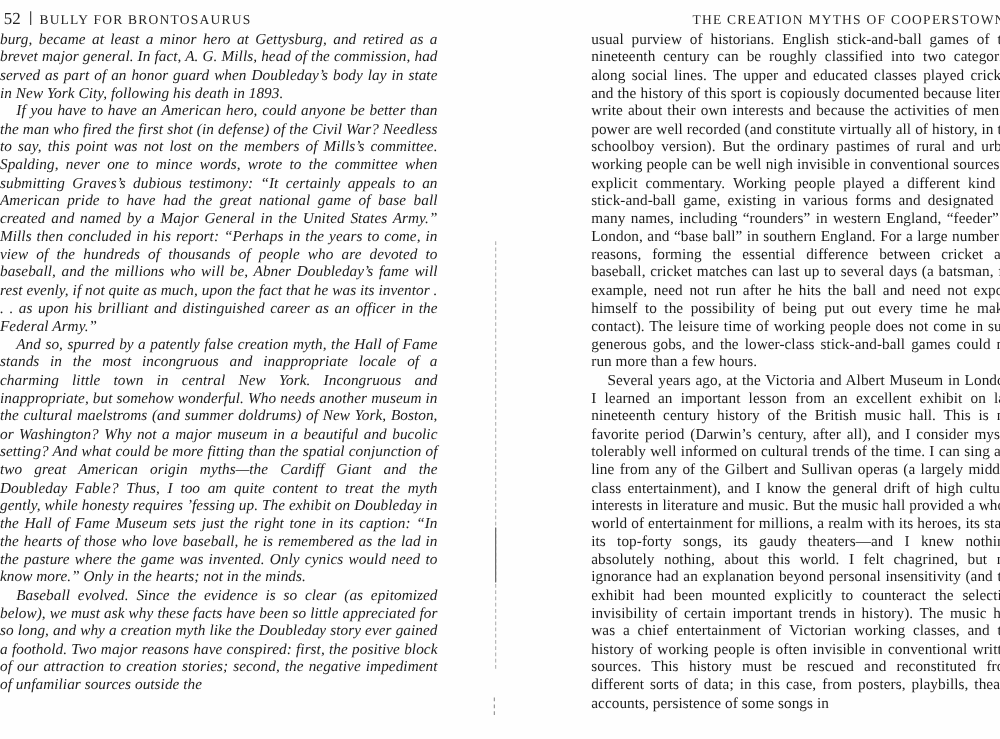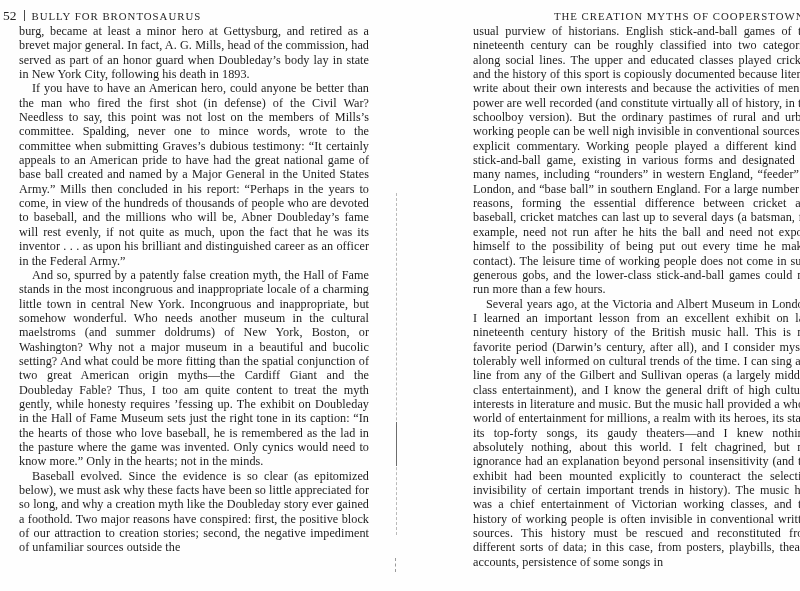--- a/index.html
+++ b/index.html
@@ -39,21 +39,21 @@
     color: #262626;
   }
   .body-col {
     position: absolute;
     top: 24px;
     font-size: 12.2px;
     line-height: 14.35px;
     text-align: justify;
     letter-spacing: 0.05px;
   }
-  .body-left  { left: 19px;   width: 350px; }
+  .body-left  { left: 0;   width: 350px; font-style: italic; }
   .body-right { left: 473px; width: 340px; }
   .body-col p {
     margin: 0;
     padding: 0;
     text-indent: 13px;
   }
   .body-col p.cont { text-indent: 0; }
   
   .gutter-artifact {
     position: absolute;

